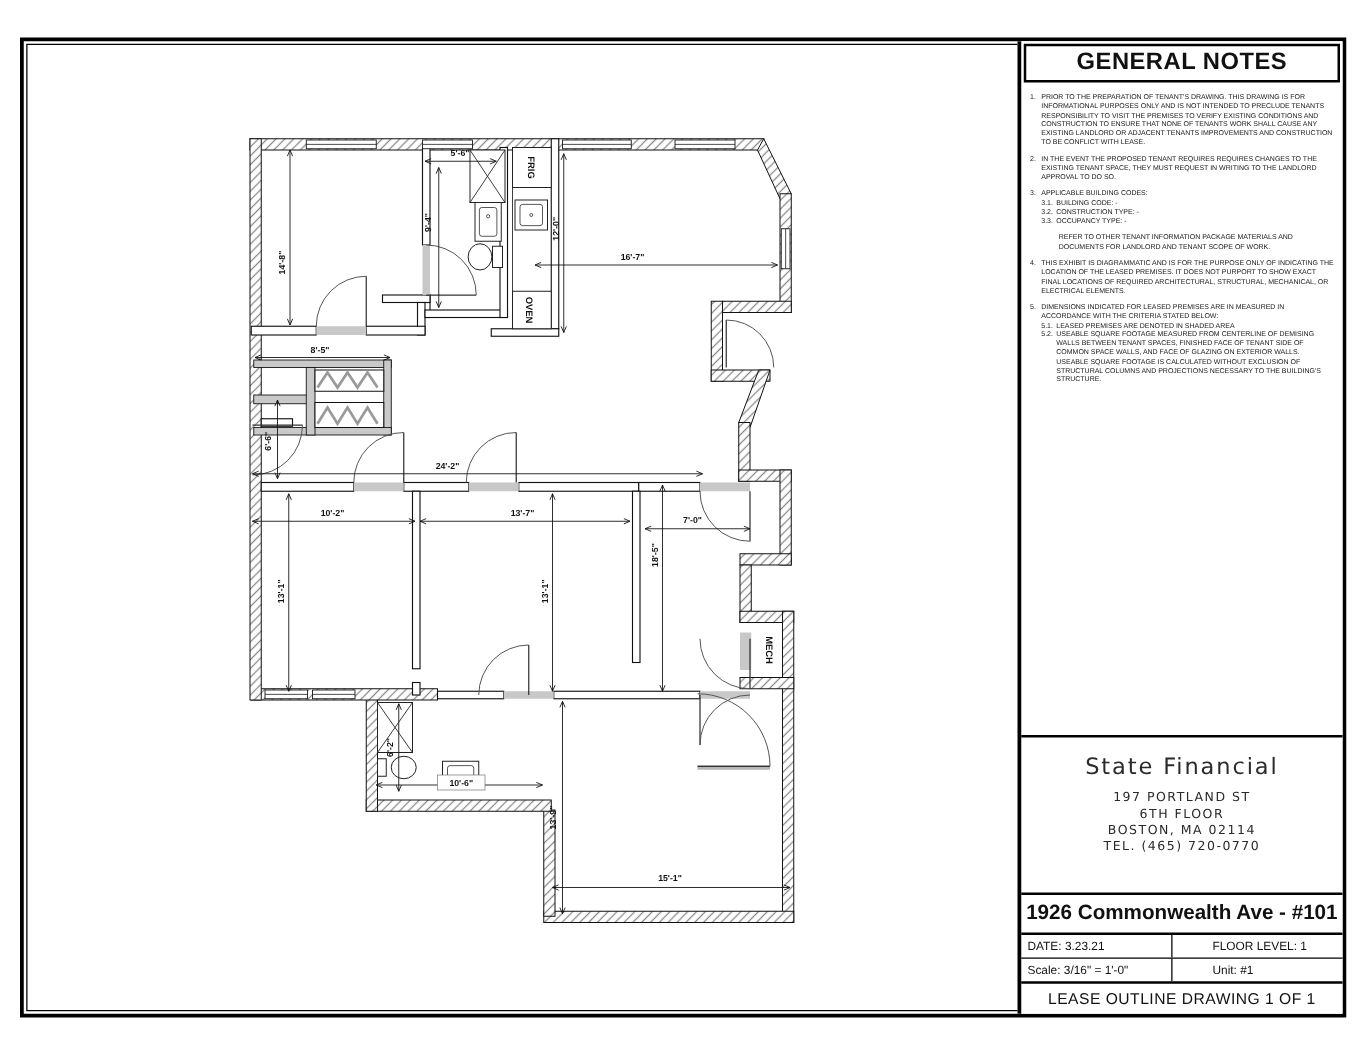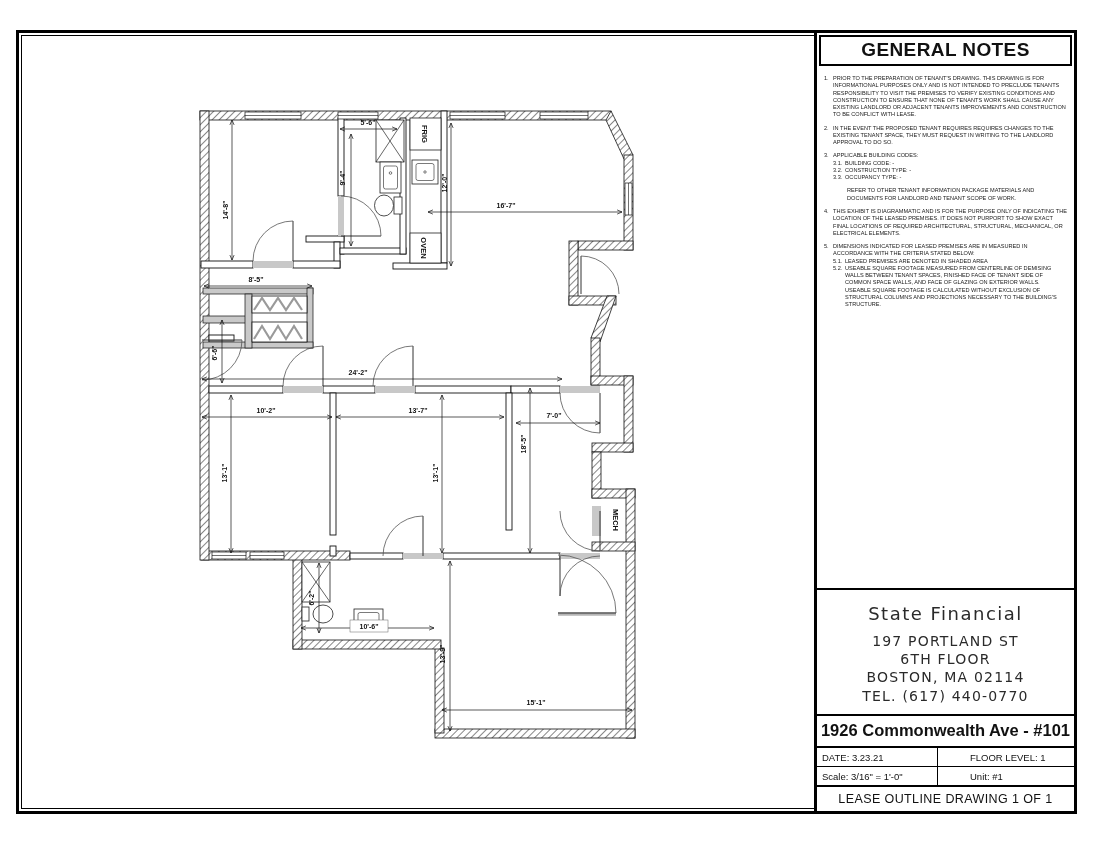--- a/index.html
+++ b/index.html
@@ -13,21 +13,21 @@
   .notes{flex:1;padding:7px 5px 4px 4px;font-size:5.6px;line-height:1.3;color:#1a1a1a;overflow:hidden;}
   .note{display:flex;margin-bottom:6px;}
   .n-num{flex:none;width:12px;padding-left:3px;}
   .n-body{flex:1;padding-right:2px;}
   .sub{display:flex;}
   .s-num{flex:none;width:16px;margin-left:-4px;padding-left:4px;}
   .s-txt{flex:1;}
   .n-after{margin:6px 0 0 14px;}
   .firm{flex:none;height:126px;border-top:2px solid #000;text-align:center;padding-top:13px;color:#2a2a2a;}
   .firm-name{font-family:"DejaVu Sans",sans-serif;font-size:18px;letter-spacing:1.5px;margin-bottom:8px;}
-  .firm-addr{font-family:"DejaVu Sans",sans-serif;font-size:14px;letter-spacing:1.2px;line-height:1.3;}
+  .firm-addr{font-family:"DejaVu Sans",sans-serif;font-size:10px;letter-spacing:1.2px;line-height:1.3;}
   .proj{flex:none;border-top:2px solid #000;text-align:center;font-weight:bold;font-size:16.5px;padding:5px 2px 6px;}
   .meta-row{flex:none;display:grid;grid-template-columns:120px 1fr;border-top:2px solid #000;font-size:9.5px;}
   .meta-row.second{border-top:1px solid #000;}
   .meta-cell{padding:4px 4px 3px 5px;}
   .meta-cell.right{border-left:1px solid #000;padding-left:32px;}
   .foot{flex:none;border-top:2px solid #000;text-align:center;font-size:12.5px;letter-spacing:.4px;padding:5px 2px;}
   
   svg.plan{position:absolute;left:169px;top:65px;width:480px;height:650px;z-index:1;}
   .ext rect,.ext path{fill:url(#hatch);stroke:#111;stroke-width:.8;}
   .int rect{fill:#fff;stroke:#111;stroke-width:.9;}
@@ -372,21 +372,21 @@
     </div>
   </div>
 </div>
 
     <div class="firm">
       <div class="firm-name">State Financial</div>
       <div class="firm-addr">
         <div>197 PORTLAND ST</div>
         <div>6TH FLOOR</div>
         <div>BOSTON, MA 02114</div>
-        <div>TEL. (617) 440-0770</div>
+        <div>TEL. (465) 720-0770</div>
       </div>
     </div>
 
     <div class="proj">1926 Commonwealth Ave - #101</div>
 
     <div class="meta-row">
       <div class="meta-cell">DATE: 3.23.21</div>
       <div class="meta-cell right">FLOOR LEVEL: 1</div>
     </div>
     <div class="meta-row second">

